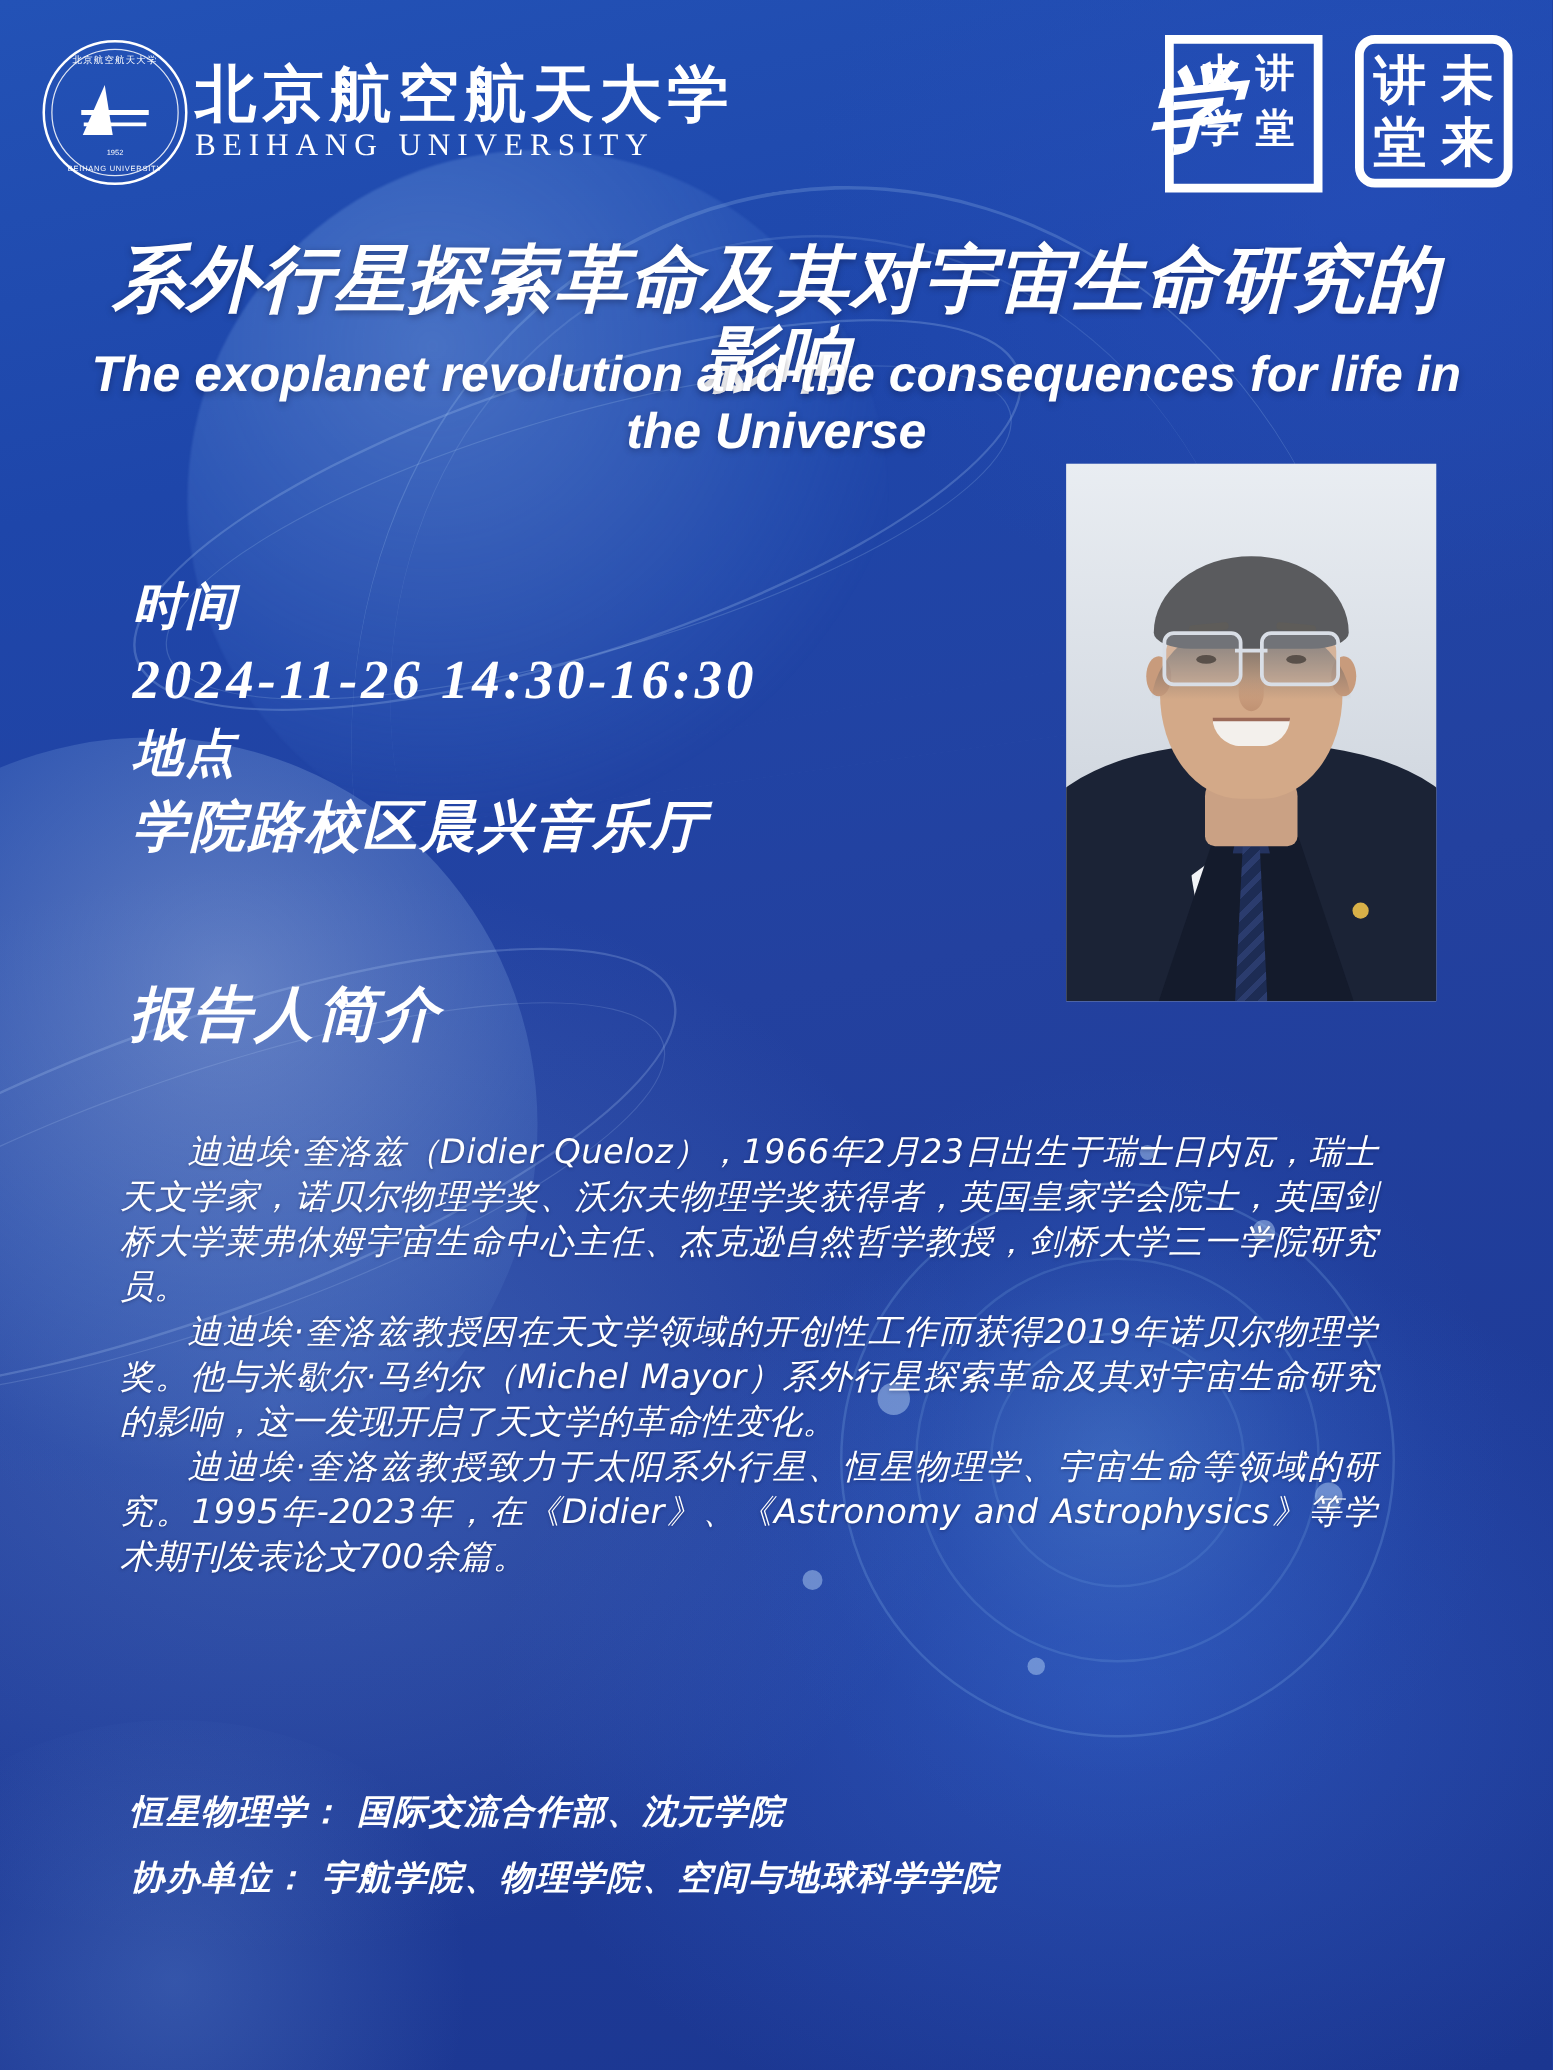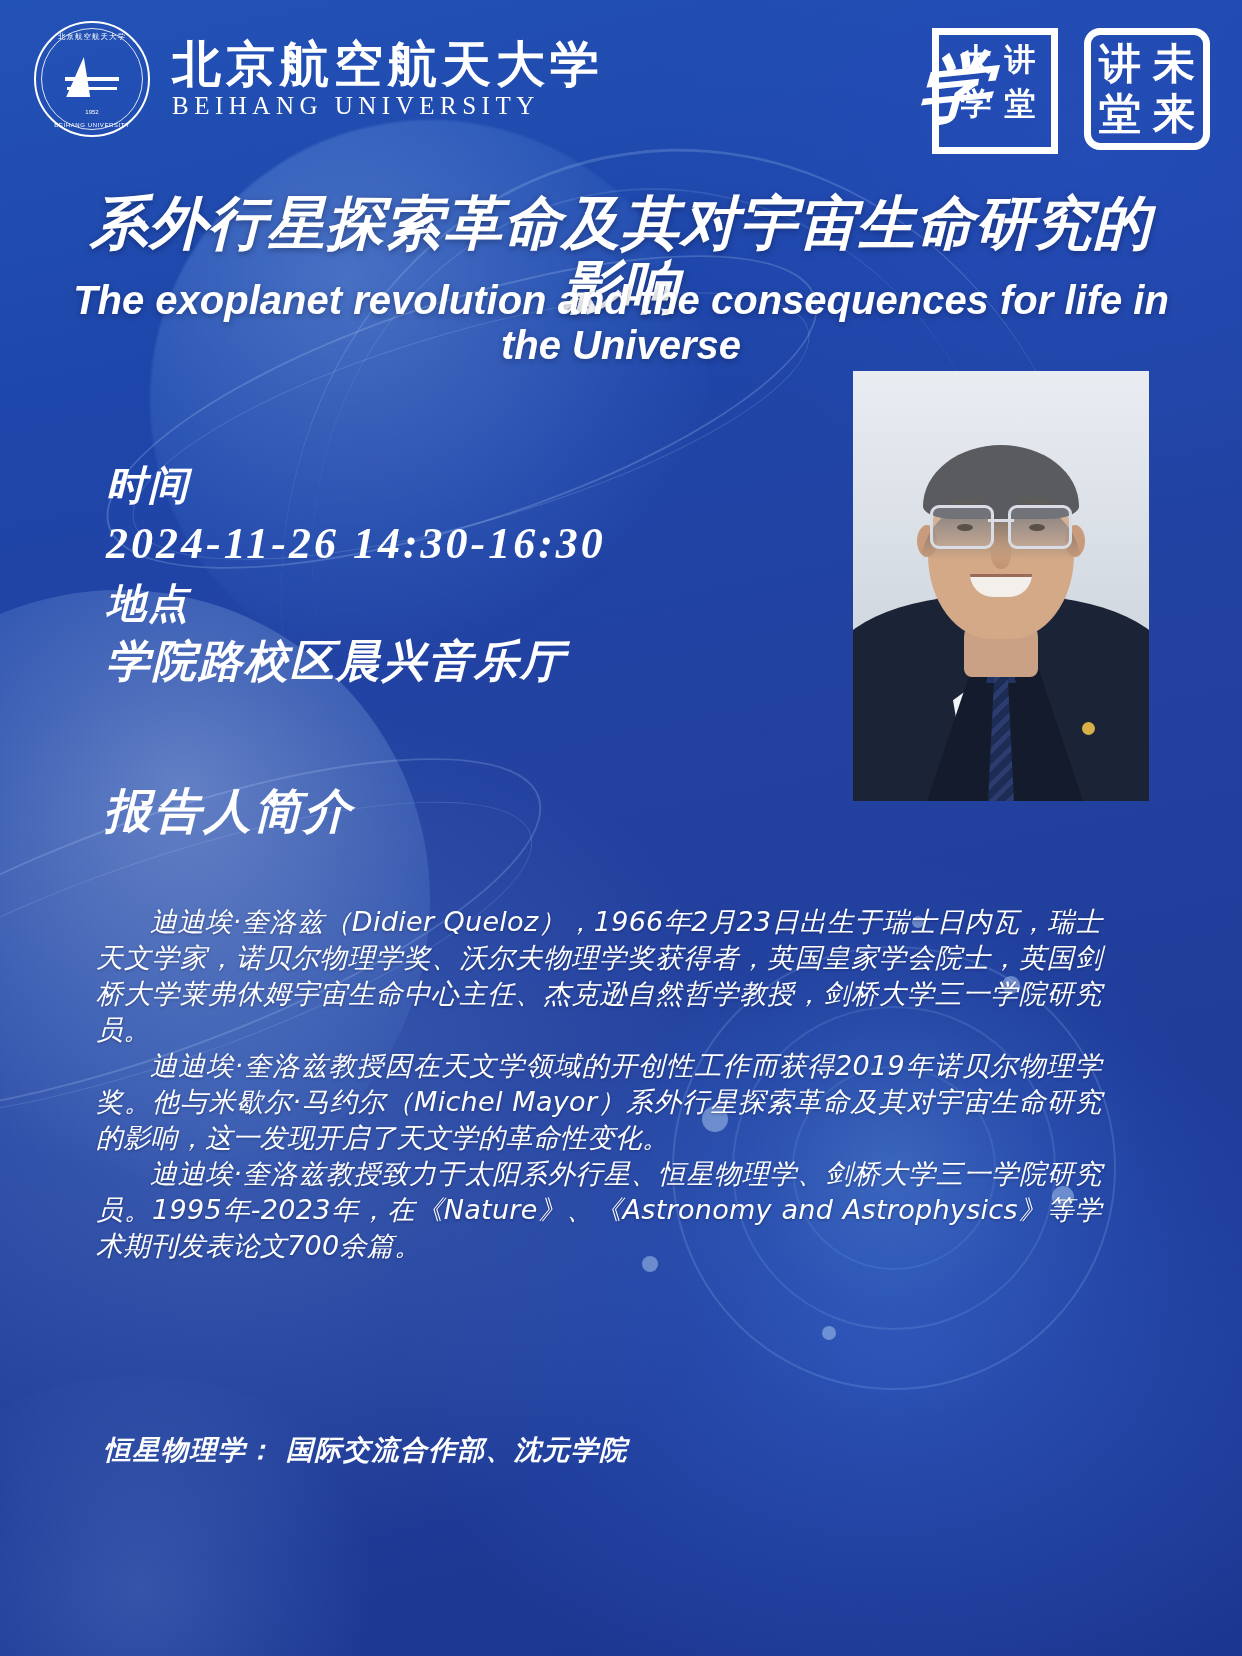--- a/index.html
+++ b/index.html
@@ -63,21 +63,21 @@
     transform:rotate(-8deg);
   }
   .swoosh2{
     position:absolute;left:280px;top:190px;width:700px;height:380px;
     border-top:2px solid rgba(175,210,248,.15);border-radius:50% 50% 0 0 / 100% 100% 0 0;
     transform:rotate(-10deg);
   }
 
   
   .header{position:absolute;left:0;top:0;width:1242px;height:170px;}
-  .brand{position:absolute;left:34px;top:21px;display:flex;align-items:center;gap:22px;}
+  .brand{position:absolute;left:34px;top:32px;display:flex;align-items:center;gap:6px;}
   .seal{width:112px;height:112px;border-radius:50%;border:2px solid #fff;position:relative;flex:none;}
   .seal:before{content:"";position:absolute;inset:5px;border-radius:50%;border:1px solid rgba(255,255,255,.85);}
   .seal-core{position:absolute;left:50%;top:50%;transform:translate(-50%,-50%);width:54px;height:44px;}
   .seal-core:before{content:"";position:absolute;left:4px;top:0;width:0;height:0;
     border-left:12px solid transparent;border-right:12px solid transparent;border-bottom:40px solid #fff;transform:skewX(-8deg);}
   .seal-core:after{content:"";position:absolute;left:0;top:20px;width:54px;height:4px;background:#fff;}
   .seal-bar{position:absolute;left:2px;top:30px;width:50px;height:3px;background:#fff;}
   .seal-txt-top{position:absolute;left:0;right:0;top:9px;text-align:center;font-size:7.5px;color:#fff;letter-spacing:1px;}
   .seal-txt-bot{position:absolute;left:0;right:0;bottom:7px;text-align:center;font-size:6px;color:#fff;letter-spacing:.6px;}
   .seal-year{position:absolute;left:0;right:0;bottom:20px;text-align:center;font-size:6px;color:#fff;}
@@ -288,20 +288,21 @@
     </div>
     <div class="p-nose"></div>
     <div class="p-mouth"></div>
     <div class="p-pin"></div>
   </div>
 
   <div class="sec-head">报告人简介</div>
   <div class="bio">
     <p>迪迪埃·奎洛兹（Didier Queloz），1966年2月23日出生于瑞士日内瓦，瑞士天文学家，诺贝尔物理学奖、沃尔夫物理学奖获得者，英国皇家学会院士，英国剑桥大学莱弗休姆宇宙生命中心主任、杰克逊自然哲学教授，剑桥大学三一学院研究员。</p>
     <p>迪迪埃·奎洛兹教授因在天文学领域的开创性工作而获得2019年诺贝尔物理学奖。他与米歇尔·马约尔（Michel Mayor）系外行星探索革命及其对宇宙生命研究的影响，这一发现开启了天文学的革命性变化。</p>
-    <p>迪迪埃·奎洛兹教授致力于太阳系外行星、恒星物理学、剑桥大学三一学院研究员。1995年-2023年，在《Nature》、《Astronomy and Astrophysics》等学术期刊发表论文700余篇。</p>
+    <p>迪迪埃·奎洛兹教授致力于太阳系外行星、恒星物理学、宇宙生命等领域的研究。1995年-2023年，在《Didier》、《Astronomy and Astrophysics》等学术期刊发表论文700余篇。</p>
   </div>
 
   <div class="orgs">
     <div class="org-line">恒星物理学： 国际交流合作部、沈元学院</div>
+    <div class="org-line">协办单位： 宇航学院、物理学院、空间与地球科学学院</div>
   </div>
 
 </div>
 
 </body></html>

